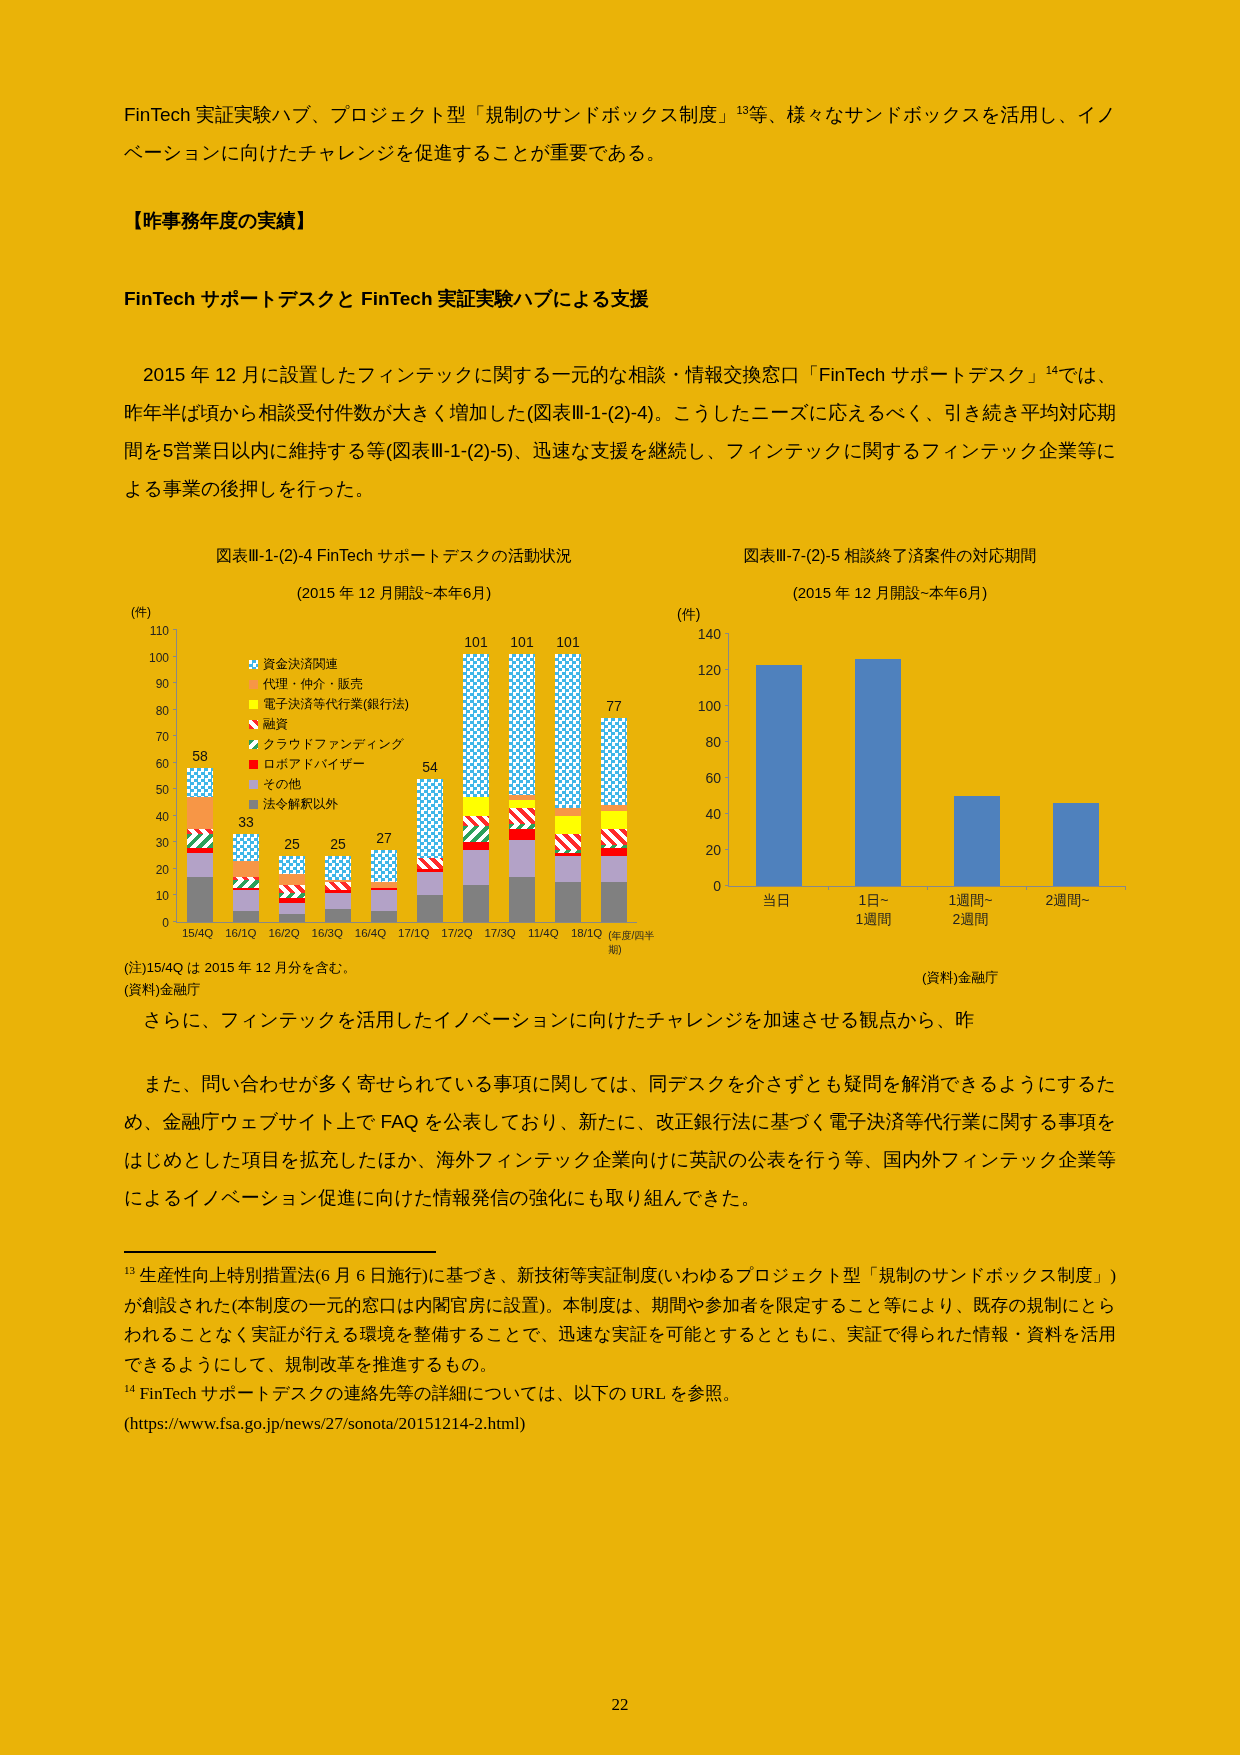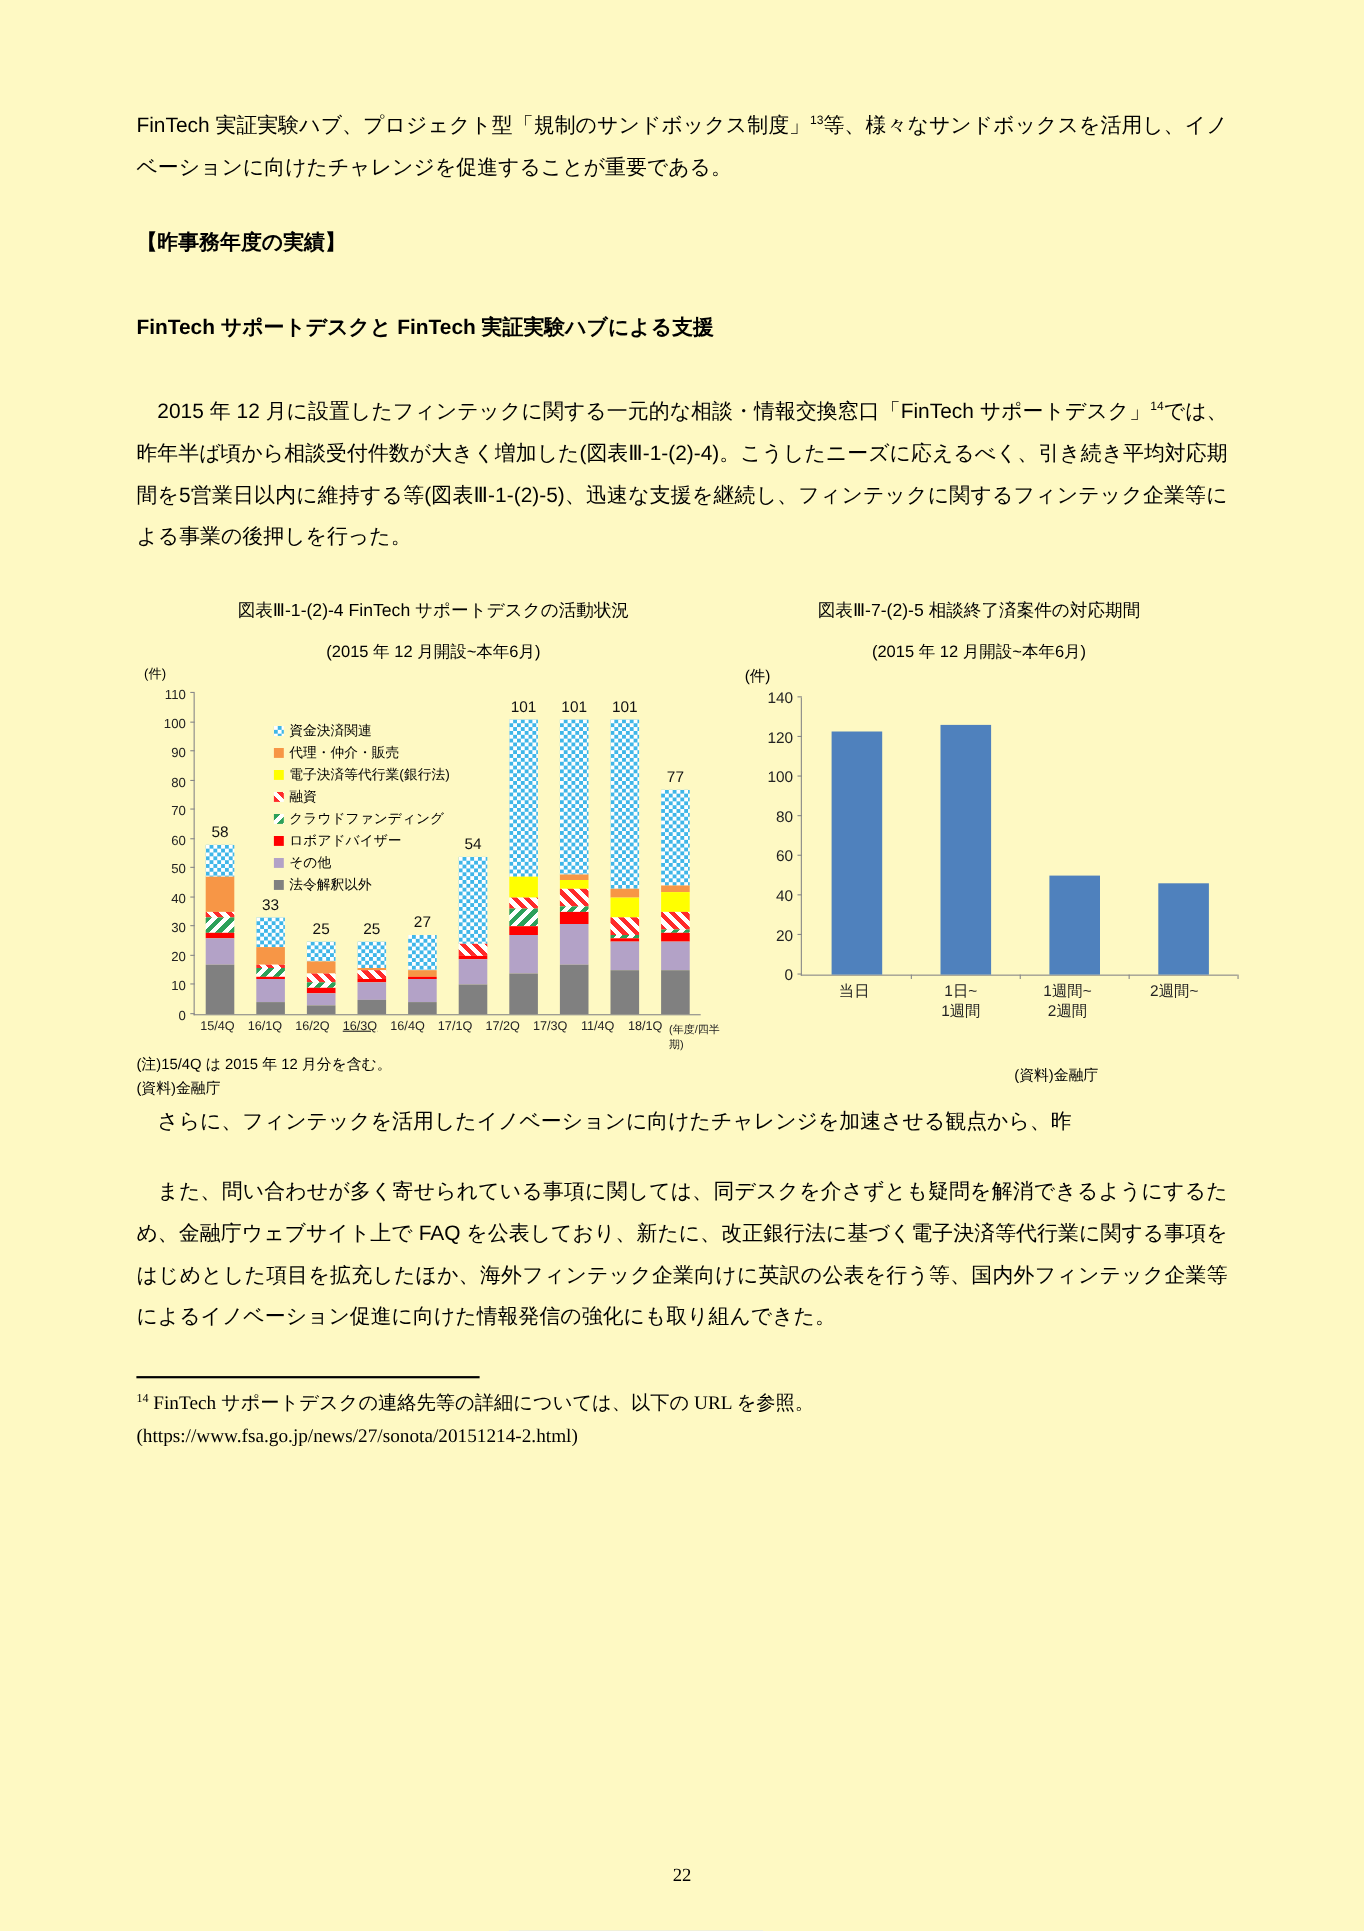--- a/index.html
+++ b/index.html
@@ -1,16 +1,16 @@
 <!DOCTYPE html>
 <html><head>
 <meta charset="utf-8">
 <style>
   html,body{margin:0;padding:0;background:#e8e8e8;}
-  .page{width:1240px;height:1755px;position:relative;background:#fef9c3;margin:0 auto;
+  .page{width:1240px;height:1755px;position:relative;background:#eab308;margin:0 auto;
         font-family:"Liberation Sans",sans-serif;color:#000;overflow:hidden;}
   .content{padding:96px 124px 0 124px;}
   .body-p{font-size:19px;line-height:38px;margin:0;text-align:justify;}
   .body-p sup{font-size:11px;line-height:0;}
   .section-heading{font-size:19px;font-weight:bold;margin:30px 0 0 0;line-height:38px;}
   .sub-heading{font-size:19px;font-weight:bold;margin:40px 0 0 0;line-height:38px;}
   .p2{margin-top:38px;}
   .figures-row{display:flex;margin-top:36px;}
   .fig-left{width:540px;}
   .fig-right{width:452px;}
@@ -231,21 +231,21 @@
                   <div class="legend-item">
                     <span class="legend-marker" style="background: rgb(128, 128, 128);"></span>
                     <span class="legend-label">法令解釈以外</span>
                   </div>
                 </div>
               </div>
             <div class="xlabels" id="chart-left-xlabels">
                 <span class="xlabel" style="width: 46px;">15/4Q</span>
                 <span class="xlabel" style="width: 46px;">16/1Q</span>
                 <span class="xlabel" style="width: 46px;">16/2Q</span>
-                <span class="xlabel" style="width: 46px; text-decoration: underline;">16/3Q</span>
+                <span class="xlabel" style="width: 46px;">16/3Q</span>
                 <span class="xlabel" style="width: 46px;">16/4Q</span>
                 <span class="xlabel" style="width: 46px;">17/1Q</span>
                 <span class="xlabel" style="width: 46px;">17/2Q</span>
                 <span class="xlabel" style="width: 46px;">17/3Q</span>
                 <span class="xlabel" style="width: 46px;">11/4Q</span>
                 <span class="xlabel" style="width: 46px;">18/1Q</span>
                 <span class="xaxis-unit">(年度/四半期)</span>
               </div>
           </div>
         </div>
@@ -298,19 +298,20 @@
         <div class="right-note">(資料)金融庁</div>
       </figure>
 
     </div>
 
     <p class="body-p">　さらに、フィンテックを活用したイノベーションに向けたチャレンジを加速させる観点から、昨</p>
     <p class="body-p" style="margin-top:26px">　また、問い合わせが多く寄せられている事項に関しては、同デスクを介さずとも疑問を解消できるようにするため、金融庁ウェブサイト上で FAQ を公表しており、新たに、改正銀行法に基づく電子決済等代行業に関する事項をはじめとした項目を拡充したほか、海外フィンテック企業向けに英訳の公表を行う等、国内外フィンテック企業等によるイノベーション促進に向けた情報発信の強化にも取り組んできた。</p>
 
     <div class="footnote-sep"></div>
     <div class="footnotes">
+      <div><sup>13</sup> <span>生産性向上特別措置法(6 月 6 日施行)に基づき、新技術等実証制度(いわゆるプロジェクト型「規制のサンドボックス制度」)が創設された(本制度の一元的窓口は内閣官房に設置)。本制度は、期間や参加者を限定すること等により、既存の規制にとらわれることなく実証が行える環境を整備することで、迅速な実証を可能とするとともに、実証で得られた情報・資料を活用できるようにして、規制改革を推進するもの。</span></div>
       <div><sup>14</sup> <span>FinTech サポートデスクの連絡先等の詳細については、以下の URL を参照。</span></div>
       <div>(https://www.fsa.go.jp/news/27/sonota/20151214-2.html)</div>
     </div>
 
   </div>
   <div class="page-number">22</div>
 </div>
 
 </body></html>

